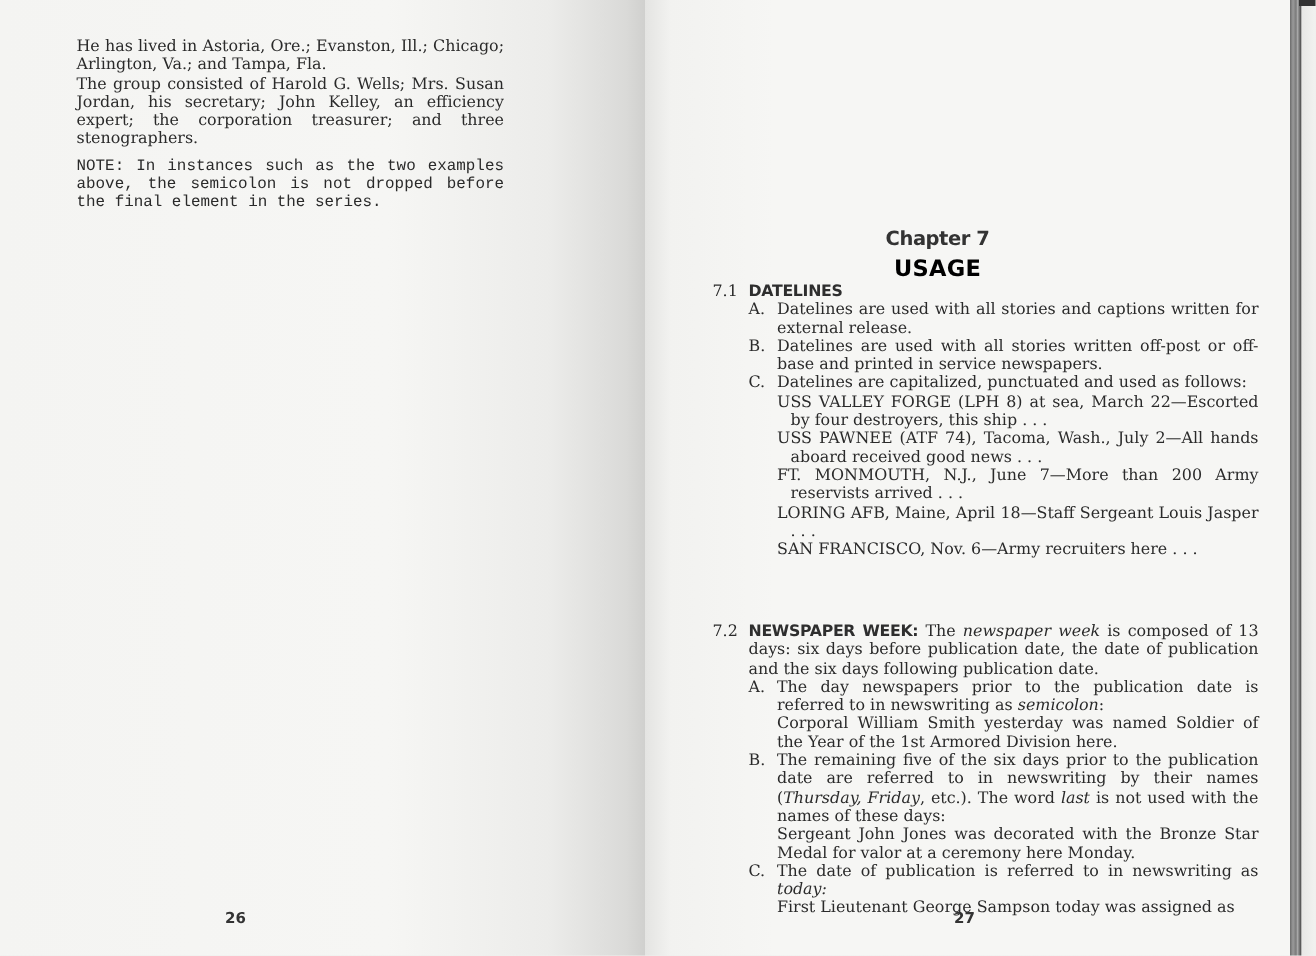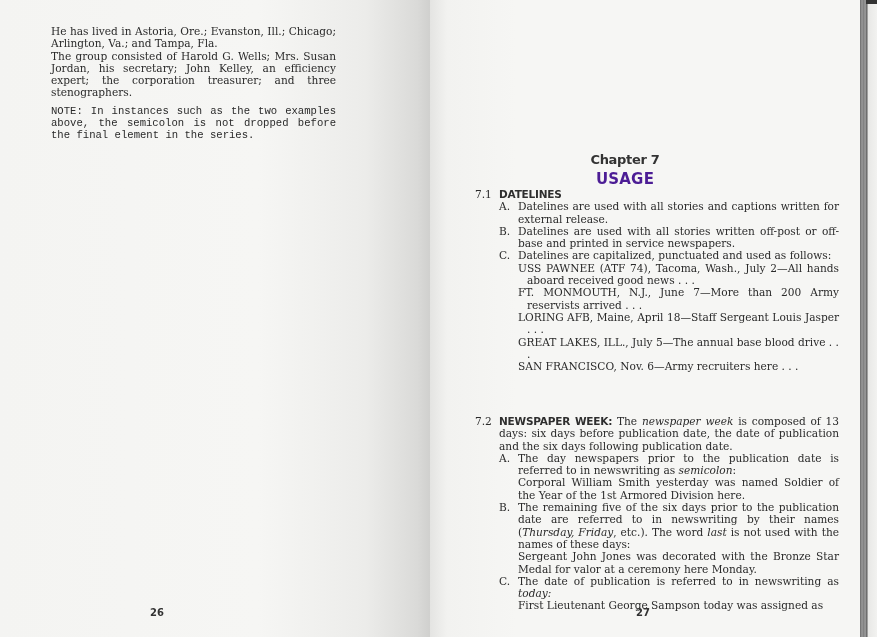--- a/index.html
+++ b/index.html
@@ -19,21 +19,21 @@
   .left-body p { margin:0; }
   .left-body .note { margin-top:6px;font-family:Liberation Mono, monospace; }
 
   .pnum { position:absolute; font-family:"DejaVu Sans", sans-serif; font-weight:bold; font-size:10px; color:#333; }
   .pnum-left { left:150px; top:607px; }
   .pnum-right { left:636px; top:607px; }
 
   .chapter { position:absolute; left:560px; top:152px; width:130px; text-align:center;
     font-family:"DejaVu Sans", sans-serif; font-weight:bold; font-size:13px; color:#333; letter-spacing:-0.3px;}
   .usage { position:absolute; left:560px; top:170px; width:130px; text-align:center;
-    font-family:"DejaVu Sans", sans-serif; font-weight:bold; font-size:15px; color:#4c1d95; letter-spacing:0.2px;}
+    font-family:"DejaVu Sans", sans-serif; font-weight:bold; font-size:15px; color:#000000; letter-spacing:0.2px;}
 
   .sec-num { position:absolute; left:475px; font-size:10.6px; }
   .sec-head { font-family:"DejaVu Sans", sans-serif; font-weight:bold; font-size:10.5px; letter-spacing:-0.2px; color:#2e2e2e; }
   .sec71 { position:absolute; left:499px; top:188px; width:340px; }
   .item { position:relative; padding-left:19px; text-align:justify; margin:0; }
   .item .lbl { position:absolute; left:0; top:0; }
   .ex { padding-left:28px; text-indent:-9px; text-align:justify; margin:0; }
   .example { text-align:justify; margin:3px 0 0 0; }
   .body72 { position:absolute; left:499px; top:415px; width:340px; text-align:justify; }
   .body72 p { margin:0; }
@@ -58,24 +58,24 @@
 
   <div class="chapter">Chapter 7</div>
   <div class="usage">USAGE</div>
 
   <div class="sec-num text" style="top:188px;">7.1</div>
   <div class="sec71 text">
     <div class="sec-head">DATELINES</div>
     <div class="item"><span class="lbl">A.</span><span>Datelines are used with all stories and captions written for external release.</span></div>
     <div class="item"><span class="lbl">B.</span><span>Datelines are used with all stories written off-post or off-base and printed in service newspapers.</span></div>
     <div class="item"><span class="lbl">C.</span><span>Datelines are capitalized, punctuated and used as follows:</span>
+      <p class="ex" style="margin-left:-19px;">USS VALLEY FORGE (LPH 8) at sea, March 22—Escorted by four destroyers, this ship . . .</p>
       <p class="ex" style="margin-left:-19px;">USS PAWNEE (ATF 74), Tacoma, Wash., July 2—All hands aboard received good news . . .</p>
       <p class="ex" style="margin-left:-19px;">FT. MONMOUTH, N.J., June 7—More than 200 Army reservists arrived . . .</p>
       <p class="ex" style="margin-left:-19px;">LORING AFB, Maine, April 18—Staff Sergeant Louis Jasper . . .</p>
-      <p class="ex" style="margin-left:-19px;">GREAT LAKES, ILL., July 5—The annual base blood drive . . .</p>
       <p class="ex" style="margin-left:-19px;">SAN FRANCISCO, Nov. 6—Army recruiters here . . .</p>
     </div>
   </div>
 
   <div class="sec-num text" style="top:415px;">7.2</div>
   <div class="body72 text">
     <p><span class="sec-head">NEWSPAPER WEEK:</span> <span>The </span><i>newspaper week</i><span> is composed of 13 days: six days before publication date, the date of publication and the six days following publication date.</span></p>
 
     <div class="item"><span class="lbl">A.</span><span>The day newspapers prior to the publication date is referred to in newswriting as </span><i>semicolon</i><span>:</span>
       <p class="example">Corporal William Smith yesterday was named Soldier of the Year of the 1st Armored Division here.</p>

